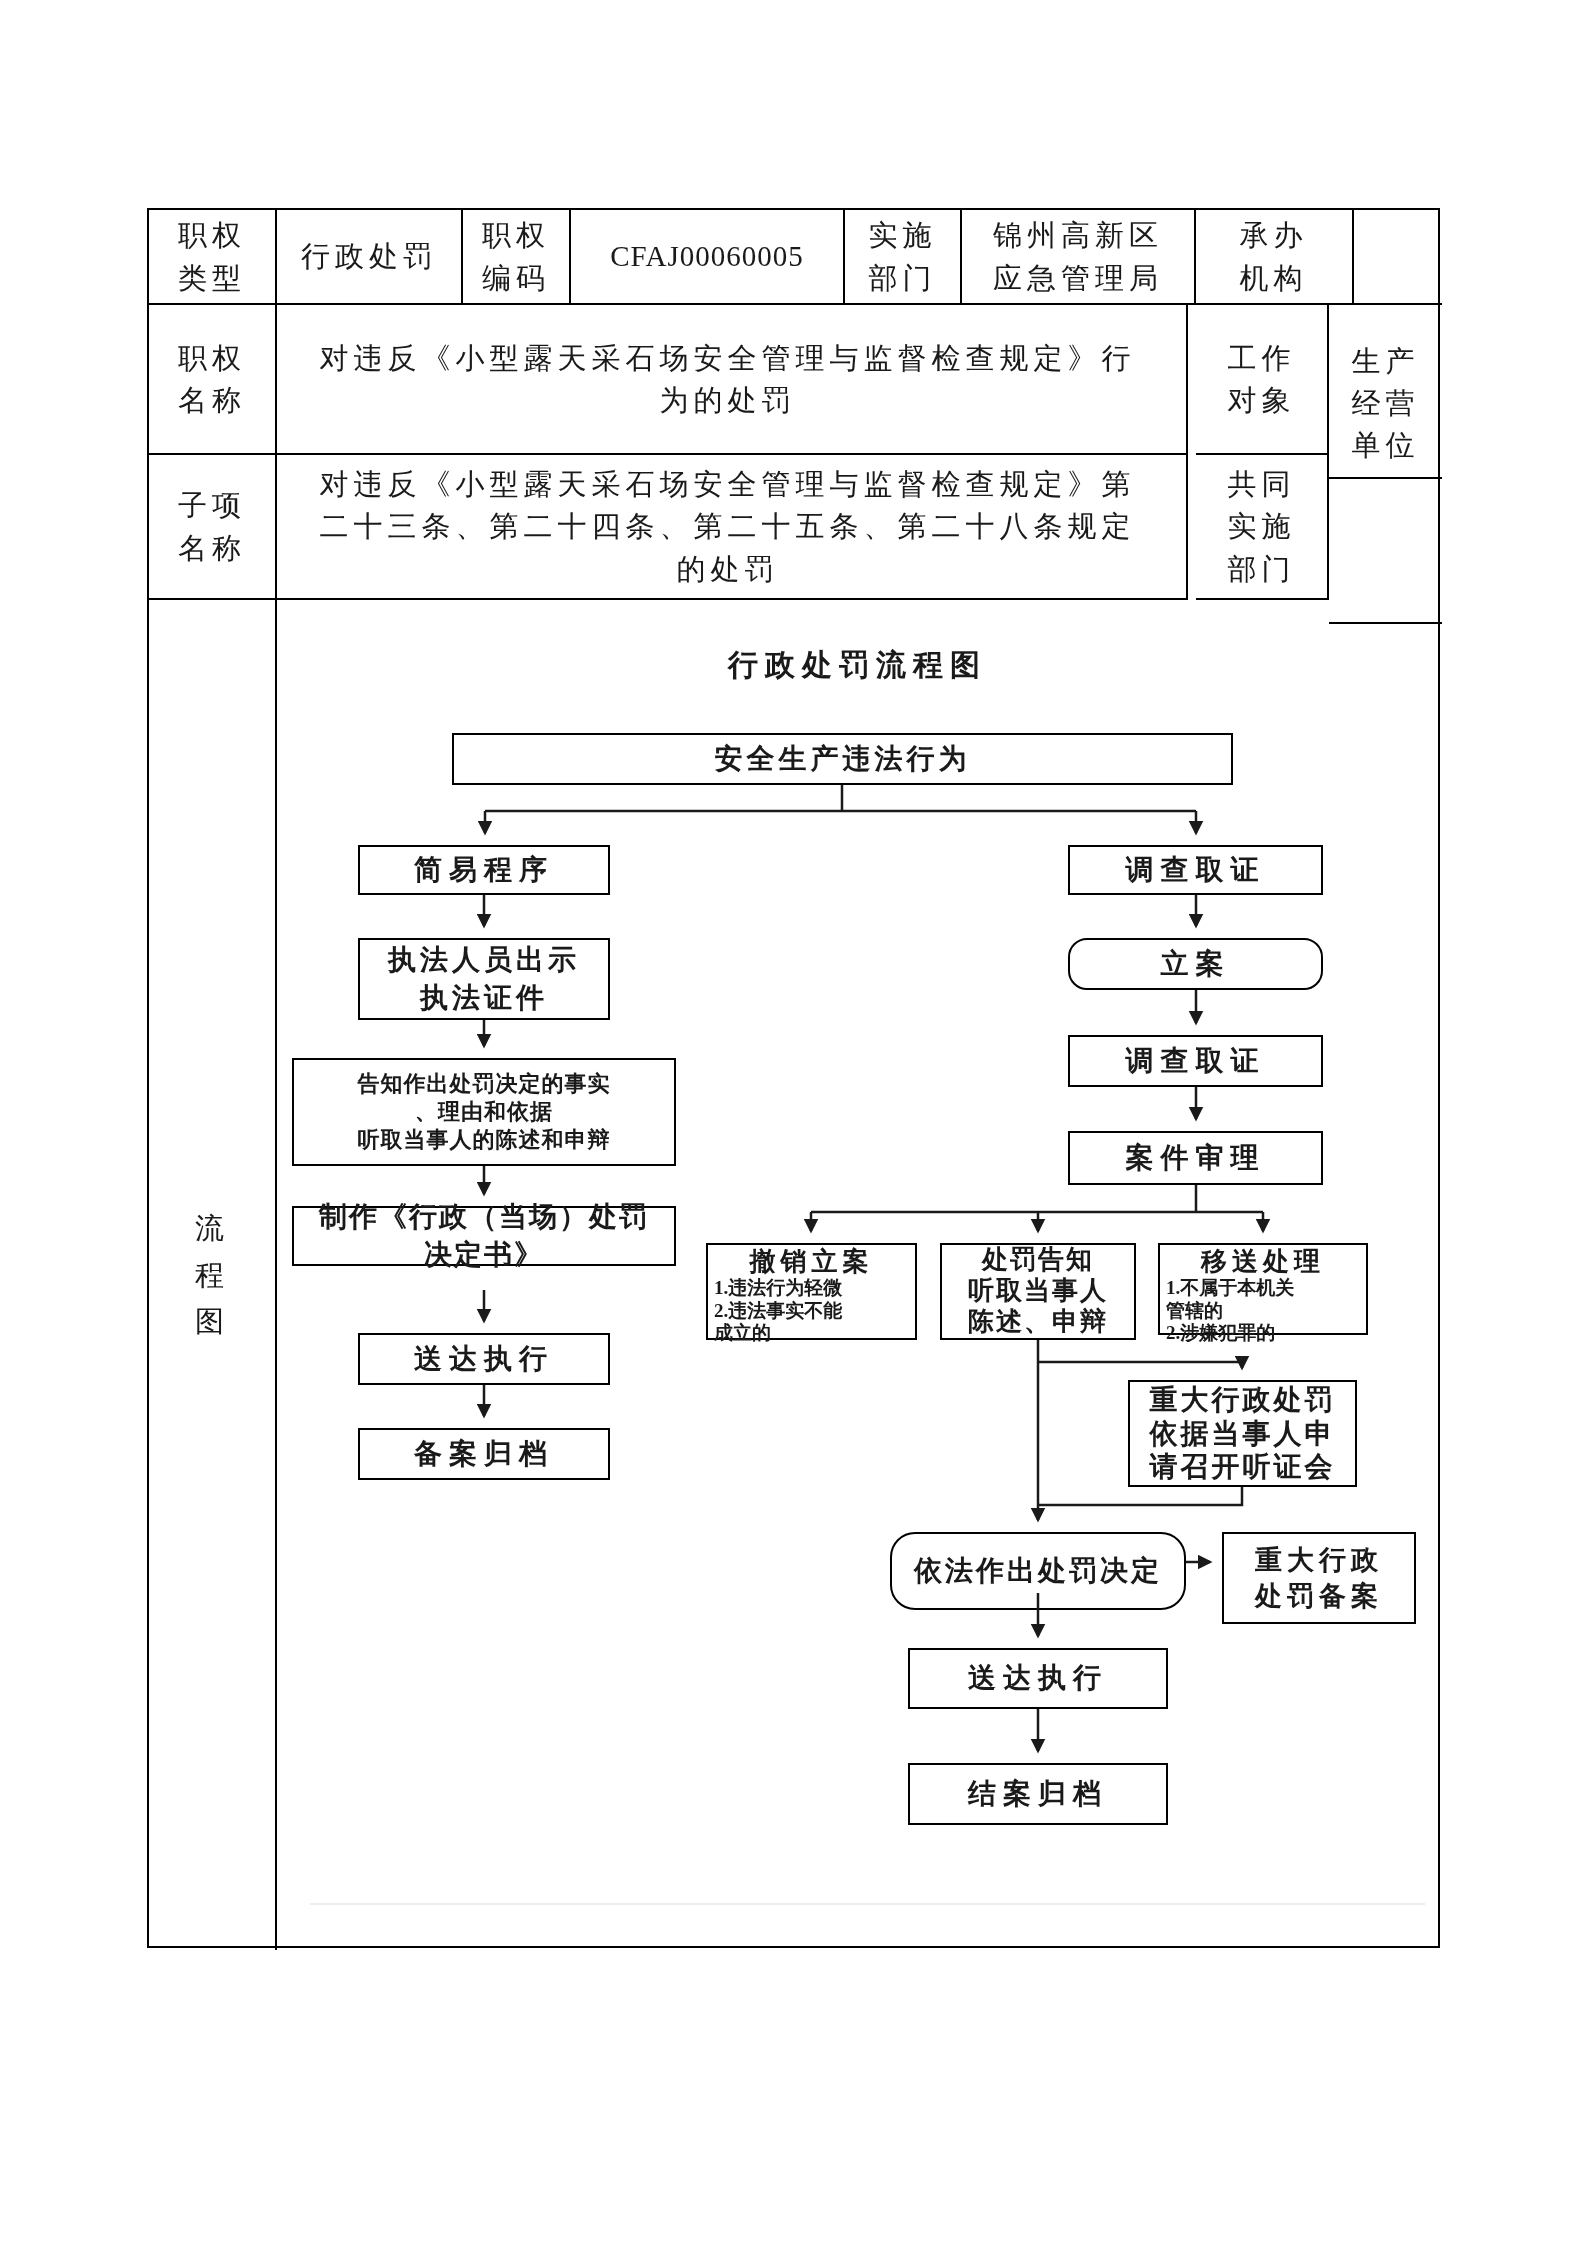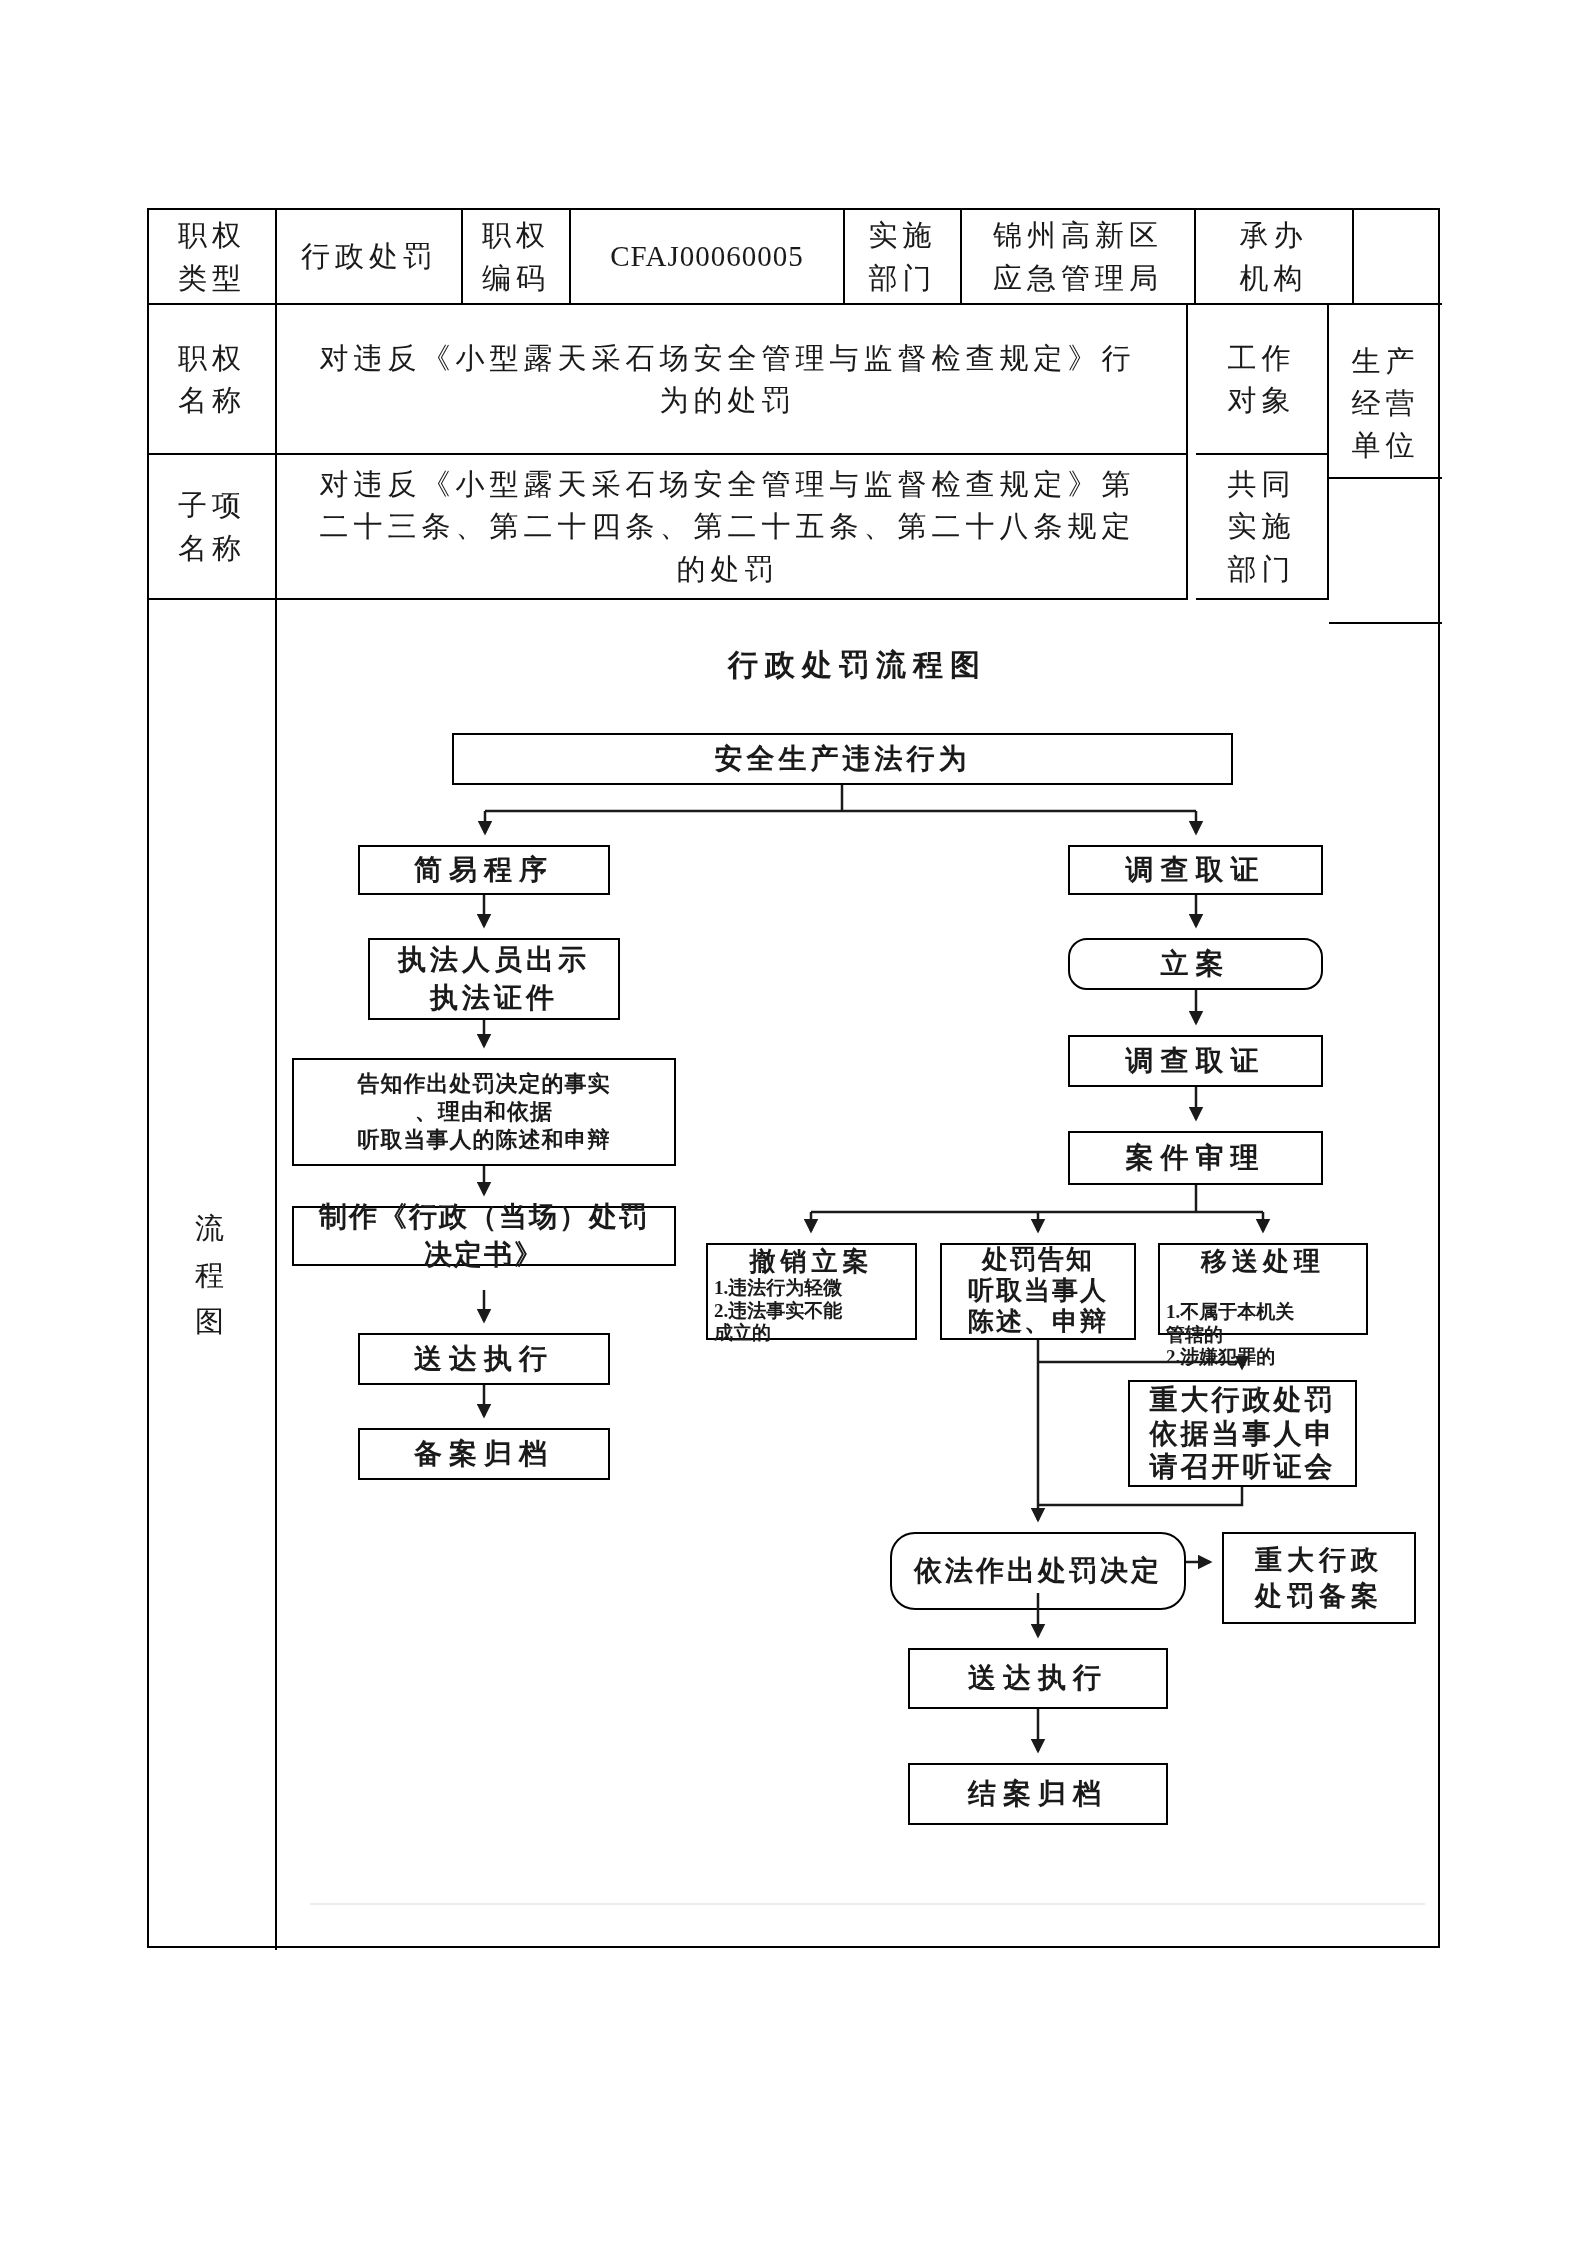--- a/index.html
+++ b/index.html
@@ -31,32 +31,32 @@
   
   .r4c1{top:390px;height:1350px;left:0;width:128px;line-height:1.6;}
   
   .flow-title{position:absolute;left:275px;top:645px;width:1165px;text-align:center;
     font-size:30px;font-weight:bold;letter-spacing:7px;}
   .node{position:absolute;box-sizing:border-box;border:2px solid #000;background:#fff;
     display:flex;flex-direction:column;align-items:center;justify-content:center;
     text-align:center;font-weight:bold;font-size:28px;letter-spacing:4px;line-height:1.3;}
   .n-start{left:452px;top:733px;width:781px;height:52px;}
   .n-simple{left:358px;top:845px;width:252px;height:50px;letter-spacing:7px;}
-  .n-showid{left:368px;top:938px;width:252px;height:82px;line-height:1.35;}
+  .n-showid{left:358px;top:938px;width:252px;height:82px;line-height:1.35;}
   .n-inform{left:292px;top:1058px;width:384px;height:108px;font-size:22px;letter-spacing:1px;line-height:1.26;}
   .n-makedoc{left:292px;top:1206px;width:384px;height:60px;letter-spacing:2px;line-height:1.35;}
   .n-deliver1{left:358px;top:1333px;width:252px;height:52px;letter-spacing:7px;}
   .n-file1{left:358px;top:1428px;width:252px;height:52px;letter-spacing:7px;}
   .n-general{left:1068px;top:845px;width:255px;height:50px;letter-spacing:7px;}
   .n-register{left:1068px;top:938px;width:255px;height:52px;letter-spacing:7px;border-radius:19px;}
   .n-invest{left:1068px;top:1035px;width:255px;height:52px;letter-spacing:7px;}
   .n-review{left:1068px;top:1131px;width:255px;height:54px;letter-spacing:7px;}
   .n-revoke{left:706px;top:1243px;width:211px;height:97px;justify-content:flex-start;padding:2px 6px;}
   .n-notice{left:940px;top:1243px;width:196px;height:97px;font-size:26px;letter-spacing:2px;line-height:1.18;}
-  .n-transfer{left:1158px;top:1243px;width:210px;height:92px;justify-content:flex-start;padding:2px 6px;gap:24px;}
+  .n-transfer{left:1158px;top:1243px;width:210px;height:92px;justify-content:flex-start;padding:2px 6px;}
   .n-hearing{left:1128px;top:1380px;width:229px;height:107px;letter-spacing:3px;line-height:1.2;}
   .n-decide{left:890px;top:1532px;width:296px;height:78px;letter-spacing:3px;border-radius:25px;}
   .n-major{left:1222px;top:1532px;width:194px;height:92px;font-size:27px;letter-spacing:5px;line-height:1.35;}
   .n-deliver2{left:908px;top:1648px;width:260px;height:61px;letter-spacing:7px;}
   .n-close{left:908px;top:1763px;width:260px;height:62px;letter-spacing:7px;}
   .node-title{font-size:26px;letter-spacing:5px;line-height:1.15;}
   .node-note{font-size:19px;letter-spacing:0;line-height:1.2;text-align:left;align-self:flex-start;font-weight:bold;}
   .connectors{position:absolute;left:0;top:0;pointer-events:none;}
   .faint-line{position:absolute;left:310px;top:1903px;width:1115px;height:2px;background:#ededed;}
 </style>

